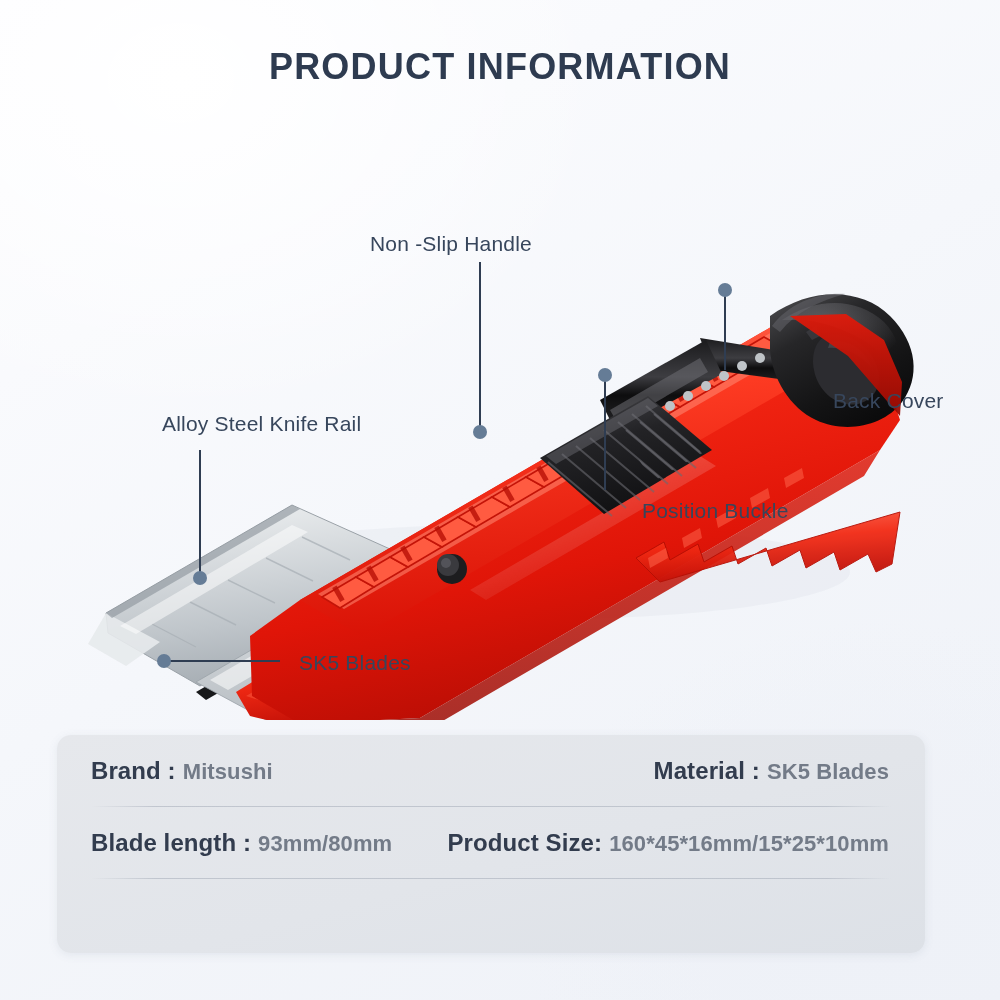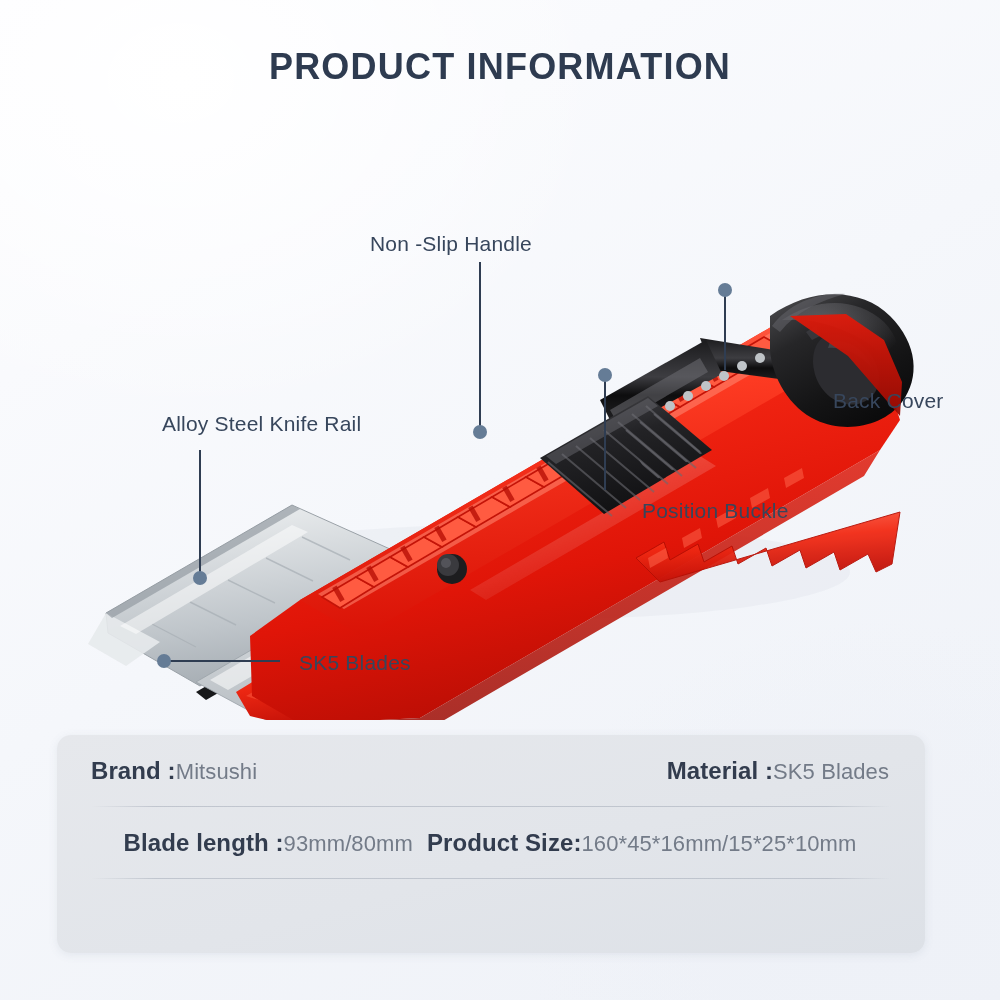--- a/index.html
+++ b/index.html
@@ -65,33 +65,34 @@
     padding:0 36px 0 34px;
     box-sizing:border-box;
   }
   .spec-row .divider{
     position:absolute;left:34px;right:34px;bottom:0;height:1px;
     background:linear-gradient(90deg,rgba(150,158,172,0) 0%,rgba(150,158,172,.45) 8%,rgba(150,158,172,.45) 92%,rgba(150,158,172,0) 100%);
   }
   .cell{display:flex;align-items:baseline;white-space:nowrap;}
   .cell.left{}
   .cell.right{margin-left:auto;}
-  .spec-row.r3{justify-content:center;}
+  .spec-row.r3{justify-content:space-between;}
   .spec-row.r3 .cell.right{margin-left:14px;}
   .lbl{
     font-weight:bold;
     color:#323c4e;
     font-size:24px;
     letter-spacing:.1px;
   }
   .val{
     color:#737b88;
     font-size:22px;
-    margin-left:0;
+    margin-left:7px;
     letter-spacing:.1px;
+    font-weight:bold;
   }
 </style>
 </head>
 <body>
 
 <div id="page">
 
   <div id="title">PRODUCT INFORMATION</div>
 
   <div id="hero">

